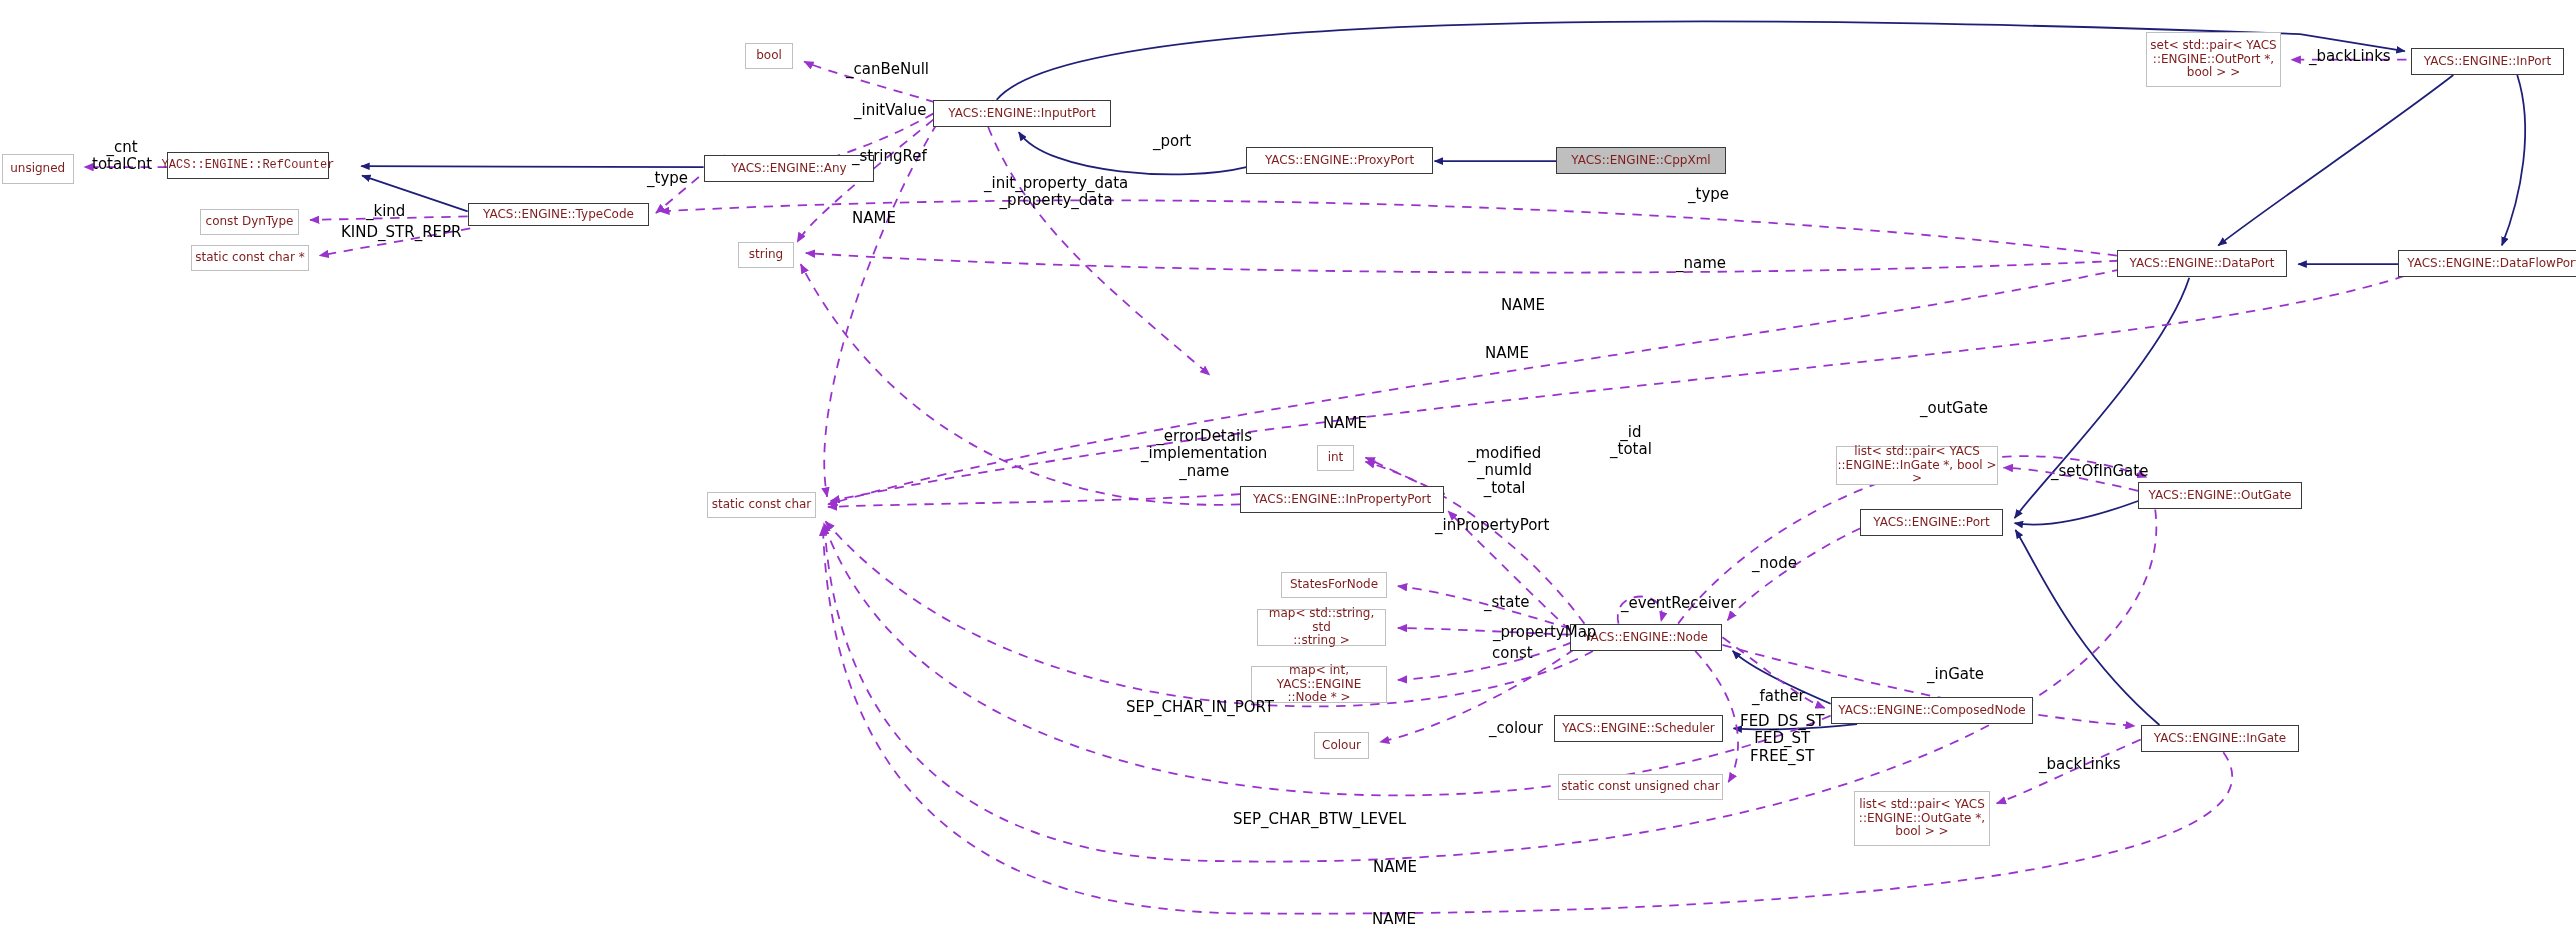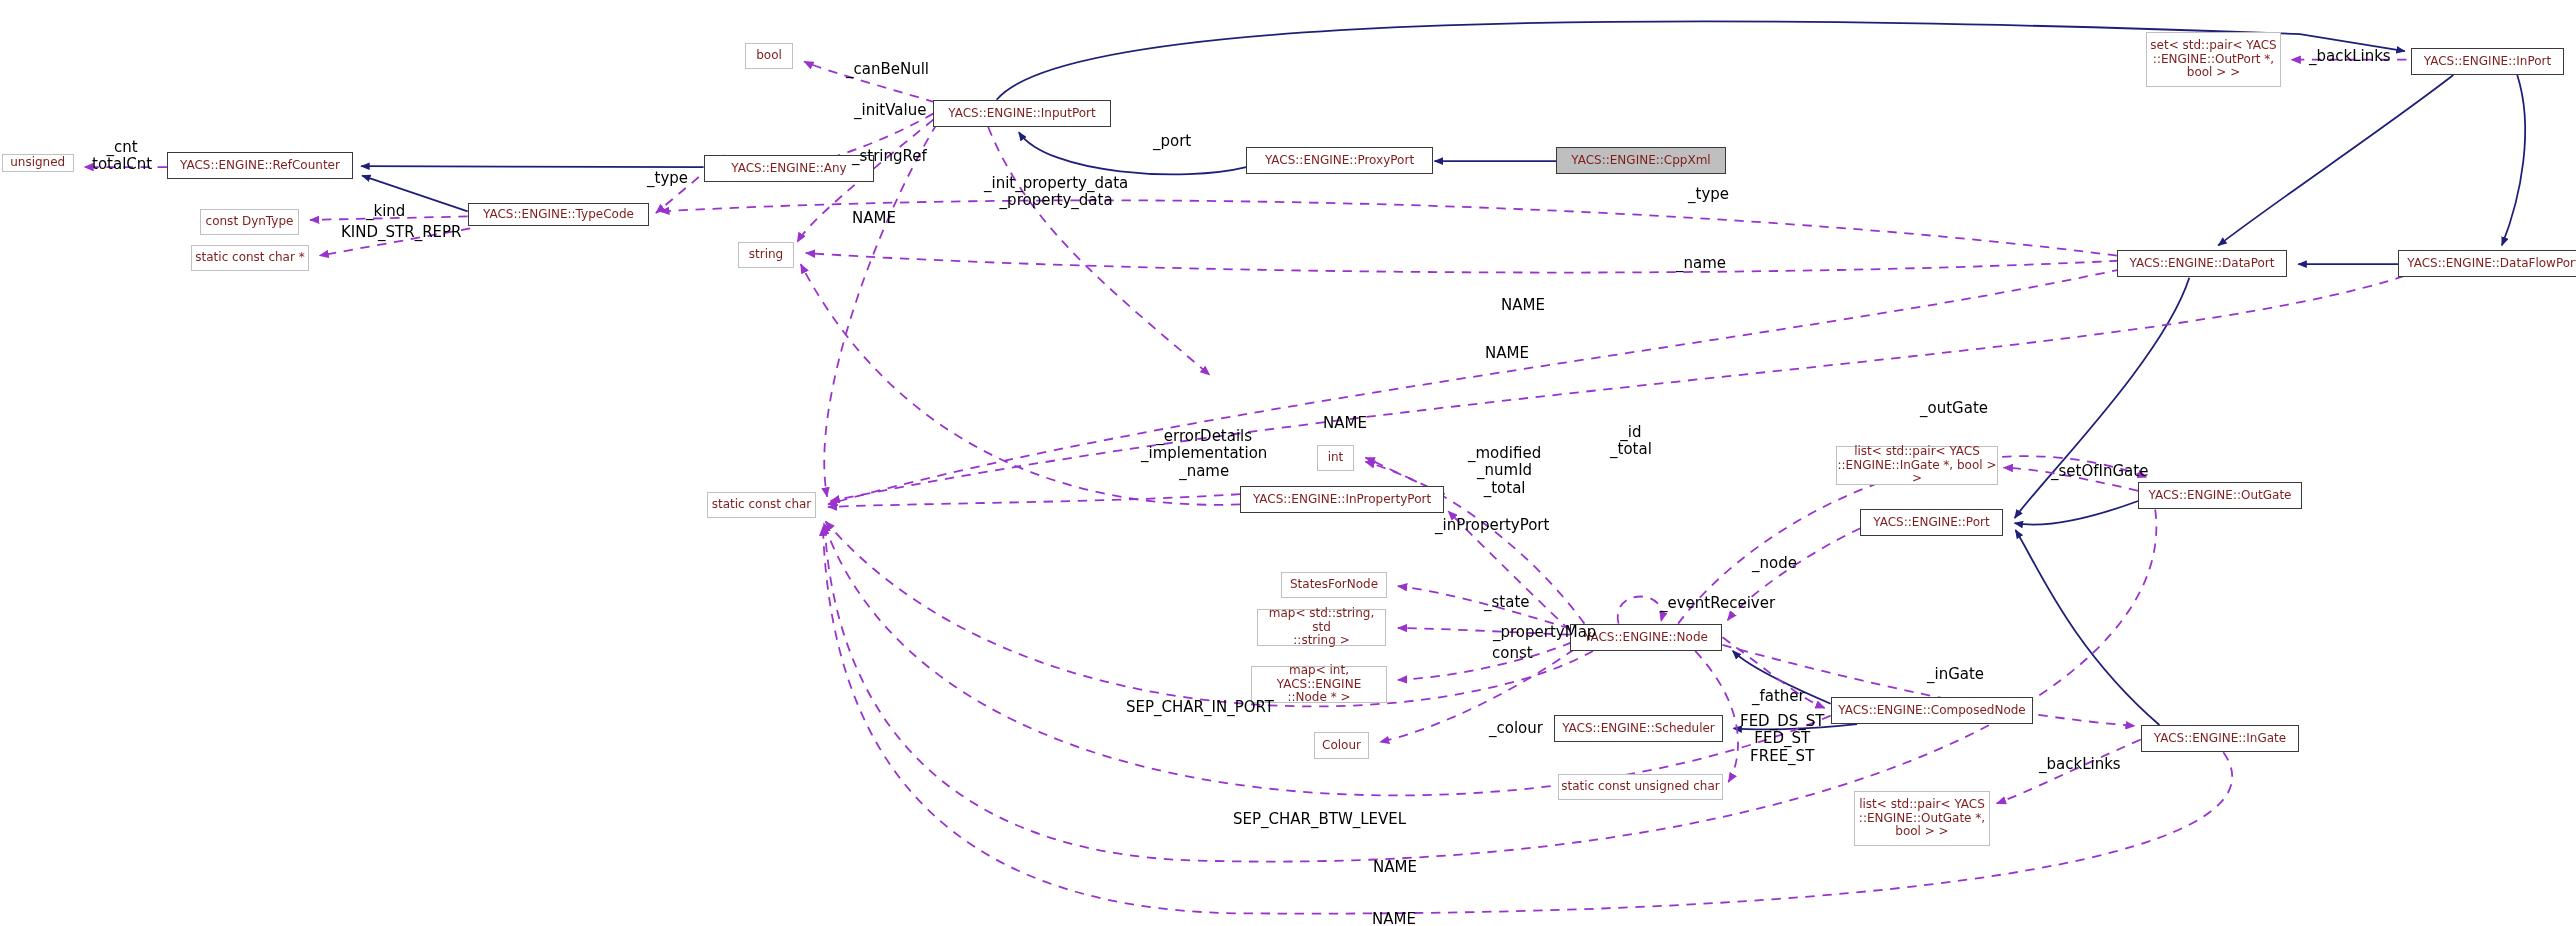--- a/index.html
+++ b/index.html
@@ -133,22 +133,22 @@
 
       <path d="M2513,868 C2440,900 2380,930 2344,943"></path>
 
       <path d="M2530,598 C2560,820 2100,1030 1400,1010 C1100,1000 980,830 968,616"></path>
 
       <path d="M2610,883 C2700,1010 2200,1078 1450,1072 C1100,1066 975,880 966,618"></path>
     </g>
   </svg>
 
   <div id="node-layer">
-      <div class="node plain" style="left: 1.7px; top: 154px; width: 72px; height: 18px;">unsigned</div>
-      <div class="node cls" style="left: 167px; top: 152px; width: 186px; height: 27px;">YACS::ENGINE::RefCounter</div>
+      <div class="node plain" style="left: 1.7px; top: 154px; width: 72px; height: 30px;">unsigned</div>
+      <div class="node cls" style="left: 167px; top: 152px; width: 162px; height: 27px; font-family: Liberation Mono, monospace;">YACS::ENGINE::RefCounter</div>
       <div class="node plain" style="left: 200px; top: 209px; width: 99px; height: 25.6px;">const DynType</div>
       <div class="node plain" style="left: 191px; top: 245px; width: 118px; height: 25.6px;">static const char *</div>
       <div class="node cls" style="left: 468px; top: 203px; width: 181px; height: 23px;">YACS::ENGINE::TypeCode</div>
       <div class="node plain" style="left: 745px; top: 43px; width: 48px; height: 25.6px;">bool</div>
       <div class="node cls" style="left: 704px; top: 155px; width: 170px; height: 27px;">YACS::ENGINE::Any</div>
       <div class="node plain" style="left: 738px; top: 242px; width: 56px; height: 25.6px;">string</div>
       <div class="node cls" style="left: 933px; top: 100px; width: 178px; height: 27px;">YACS::ENGINE::InputPort</div>
       <div class="node cls" style="left: 1246px; top: 147px; width: 187px; height: 27px;">YACS::ENGINE::ProxyPort</div>
       <div class="node root" style="left: 1556px; top: 147px; width: 170px; height: 27px;">YACS::ENGINE::CppXml</div>
       <div class="node plain" style="left: 2146px; top: 32px; width: 135px; height: 55px;">set&lt; std::pair&lt; YACS
@@ -204,21 +204,21 @@
       <div class="edgelabel" style="left: 1468px; top: 445px;">_modified
 _numId
 _total</div>
       <div class="edgelabel" style="left: 1610px; top: 424px;">_id
 _total</div>
       <div class="edgelabel" style="left: 1920px; top: 400px;">_outGate</div>
       <div class="edgelabel" style="left: 2051px; top: 463px;">_setOfInGate</div>
       <div class="edgelabel" style="left: 1435px; top: 517px;">_inPropertyPort</div>
       <div class="edgelabel" style="left: 1752px; top: 555px;">_node</div>
       <div class="edgelabel" style="left: 1484px; top: 594px;">_state</div>
-      <div class="edgelabel" style="left: 1621px; top: 595px; margin-left: 39px;">_eventReceiver</div>
+      <div class="edgelabel" style="left: 1621px; top: 595px;">_eventReceiver</div>
       <div class="edgelabel" style="left: 1493px; top: 624px;">_propertyMap</div>
       <div class="edgelabel" style="left: 1492px; top: 645px;">const</div>
       <div class="edgelabel" style="left: 1489px; top: 720px;">_colour</div>
       <div class="edgelabel" style="left: 1752px; top: 688px;">_father</div>
       <div class="edgelabel" style="left: 1927px; top: 666px;">_inGate</div>
       <div class="edgelabel" style="left: 1740px; top: 713px;">FED_DS_ST
 FED_ST
 FREE_ST</div>
       <div class="edgelabel" style="left: 2039px; top: 756px;">_backLinks</div>
       <div class="edgelabel" style="left: 1126px; top: 699px;">SEP_CHAR_IN_PORT</div>

